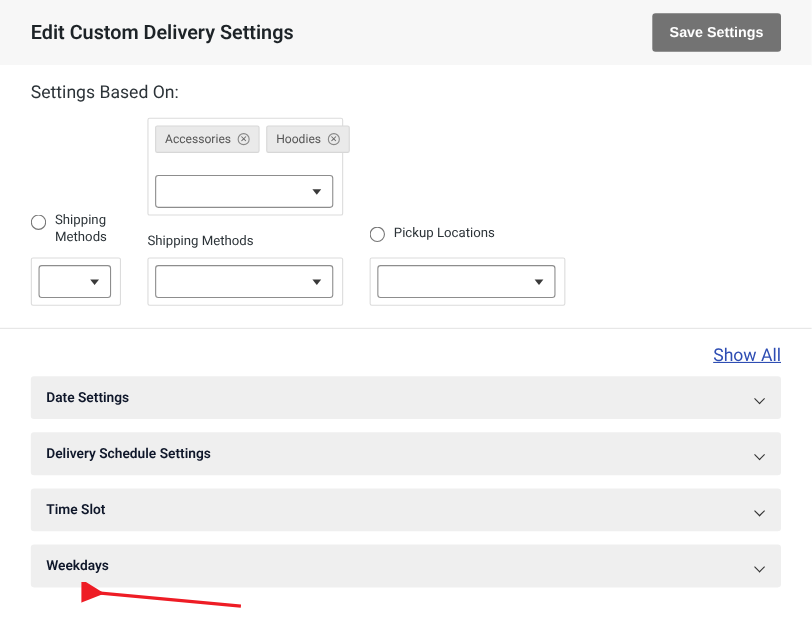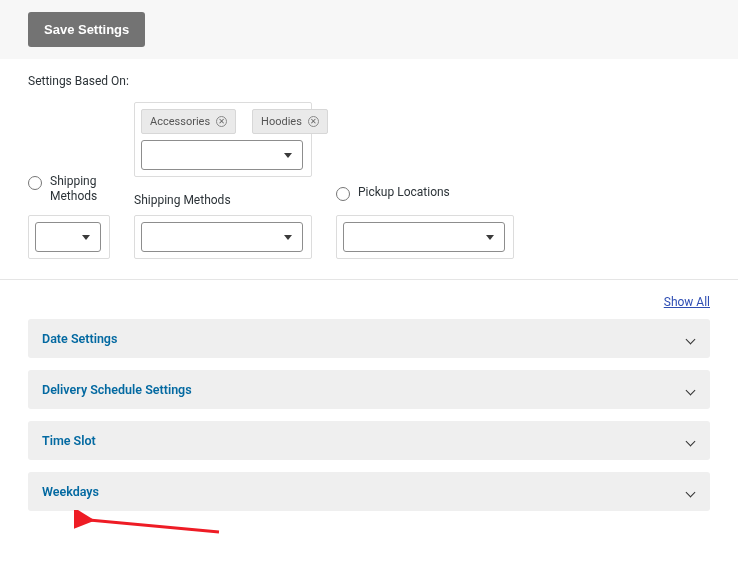--- a/index.html
+++ b/index.html
@@ -30,21 +30,21 @@
       padding: 10px 16px;
       font-size: 13px;
       font-weight: 600;
       border-radius: 3px;
       cursor: pointer;
     }
     .settings-body {
       padding: 14px 28px 20px 28px;
     }
     .based-on-label {
-      font-size: 12px;
+      font-size: 16px;
       color: #2c3338;
       margin-bottom: 14px;
       font-weight: 400;
     }
     .options-row {
       display: flex;
       gap: 24px;
       align-items: flex-end;
     }
     .option-col {
@@ -90,22 +90,22 @@
     .select.small { width: 66px; }
     .select.med { width: 162px; }
     .caret {
       width: 0; height: 0;
       border-left: 4px solid transparent;
       border-right: 4px solid transparent;
       border-top: 5px solid #3a3a3a;
     }
     .tags {
       display: flex;
-      gap: 16px;
-      margin-bottom: 6px;
+      gap: 6px;
+      margin-bottom: 20px;
     }
     .tag {
       background: #eaeaea;
       border: 1px solid #d7d7d7;
       border-radius: 2px;
       padding: 5px 8px;
       font-size: 11px;
       color: #555;
       display: flex;
       align-items: center;
@@ -137,38 +137,38 @@
     }
     .lower {
       padding: 14px 28px 20px 28px;
     }
     .show-all {
       text-align: right;
       margin-bottom: 10px;
     }
     .show-all a {
       color: #2e4db3;
-      font-size: 12px;
+      font-size: 16px;
       text-decoration: underline;
       cursor: pointer;
     }
     .acc {
       background: #efefef;
       border-radius: 3px;
       padding: 12px 14px;
       margin-bottom: 12px;
       display: flex;
       justify-content: space-between;
       align-items: center;
       cursor: pointer;
     }
     .acc-title {
       font-size: 12.5px;
       font-weight: 600;
-      color: #0369a1;
+      color: #0f172a;
     }
     .chev {
       width: 10px; height: 10px;
       position: relative;
     }
     .chev::before {
       content: "";
       position: absolute;
       top: 2px; left: 1px;
       width: 6px; height: 6px;
@@ -178,20 +178,21 @@
     }
     .arrow-overlay {
       position: absolute;
       pointer-events: none;
     }
   </style>
 </head>
 <body>
 
 <div class="header">
+  <h1>Edit Custom Delivery Settings</h1>
   <button class="save-btn">Save Settings</button>
 </div>
 
 <div class="settings-body">
   <div class="based-on-label">Settings Based On:</div>
 
   <div class="options-row">
 
     <div class="option-col narrow">
       <div class="radio-row">

